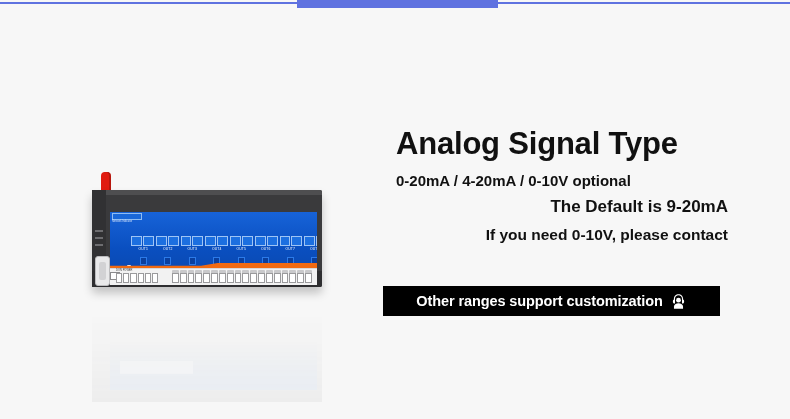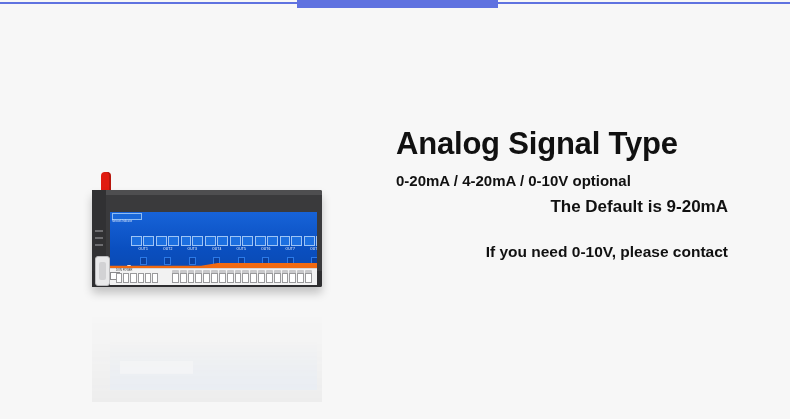--- a/index.html
+++ b/index.html
@@ -392,21 +392,21 @@
     color: #111111;
     line-height: 24px;
     margin: 1px 0 0 0;
     text-align: right;
   }
   .sub3 {
     font-size: 15.5px;
     font-weight: bold;
     color: #111111;
     line-height: 19px;
-    margin: 23px 0 0 0;
+    margin: 6px 0 0 0;
     text-align: right;
   }
   .banner {
     position: absolute;
     left: 0px;
     top: 160px;
     width: 337px;
     height: 30px;
     background: #000000;
     display: flex;
@@ -601,15 +601,23 @@
       <div class="refl-badge"></div>
     </div>
   </div>
 
   <div class="copy">
     <h1 class="headline">Analog Signal Type</h1>
     <p class="sub1">0-20mA / 4-20mA / 0-10V optional</p>
     <p class="sub2">The Default is 9-20mA</p>
     <p class="sub3">If you need 0-10V, please contact</p>
 
+    <div class="banner">
+      <span class="banner-text">Other ranges support customization</span>
+      <svg class="banner-icon" viewBox="0 0 24 24" aria-hidden="true">
+        <path fill="#ffffff" d="M12 1.6c-3.6 0-6.5 2.9-6.5 6.5v1.1c-.8.3-1.4 1.1-1.4 2v1.4c0 1.2.9 2.1 2.1 2.1h.9V8.1c0-2.7 2.2-4.9 4.9-4.9s4.9 2.2 4.9 4.9v6.6h.9c1.2 0 2.1-.9 2.1-2.1v-1.4c0-.9-.6-1.7-1.4-2V8.1c0-3.6-2.9-6.5-6.5-6.5z"></path>
+        <circle fill="#ffffff" cx="12" cy="10.1" r="3.4"></circle>
+        <path fill="#ffffff" d="M12 14.4c-3.5 0-6.4 2.2-6.4 4.9v3.1h12.8v-3.1c0-2.7-2.9-4.9-6.4-4.9z"></path>
+      </svg>
+    </div>
   </div>
 
 </div>
 
 </body></html>

